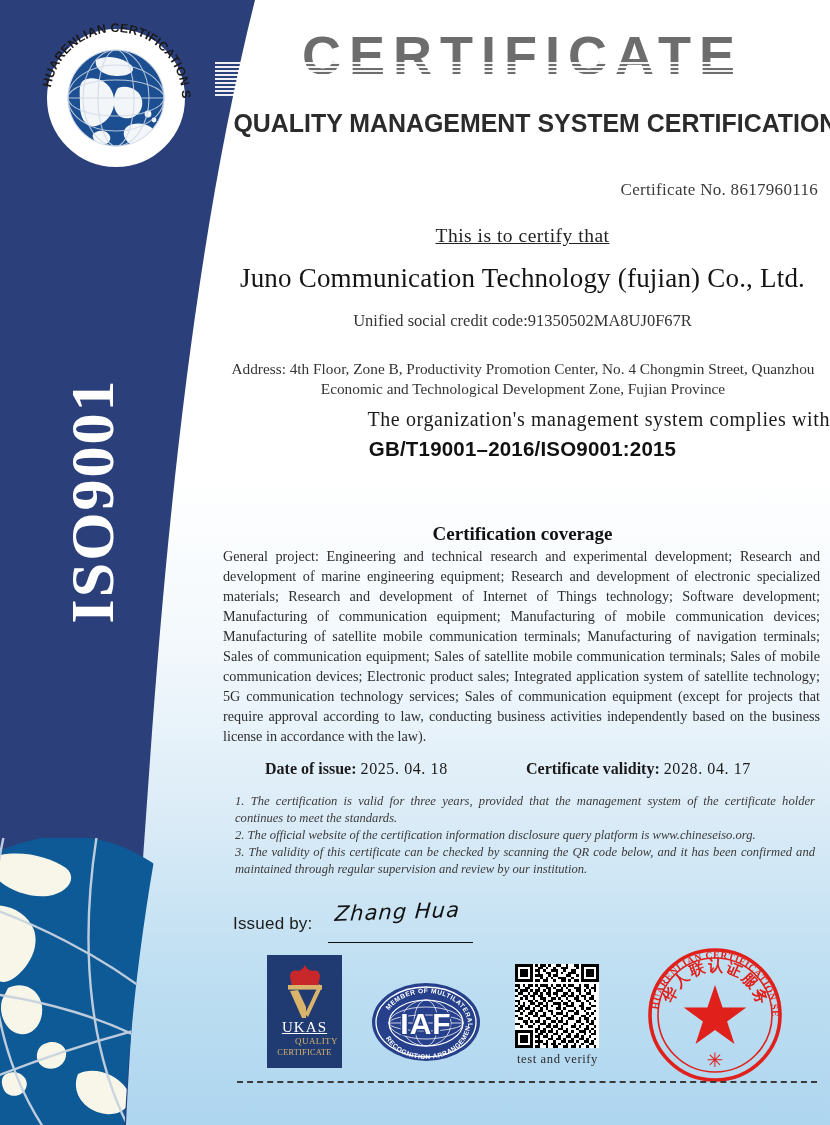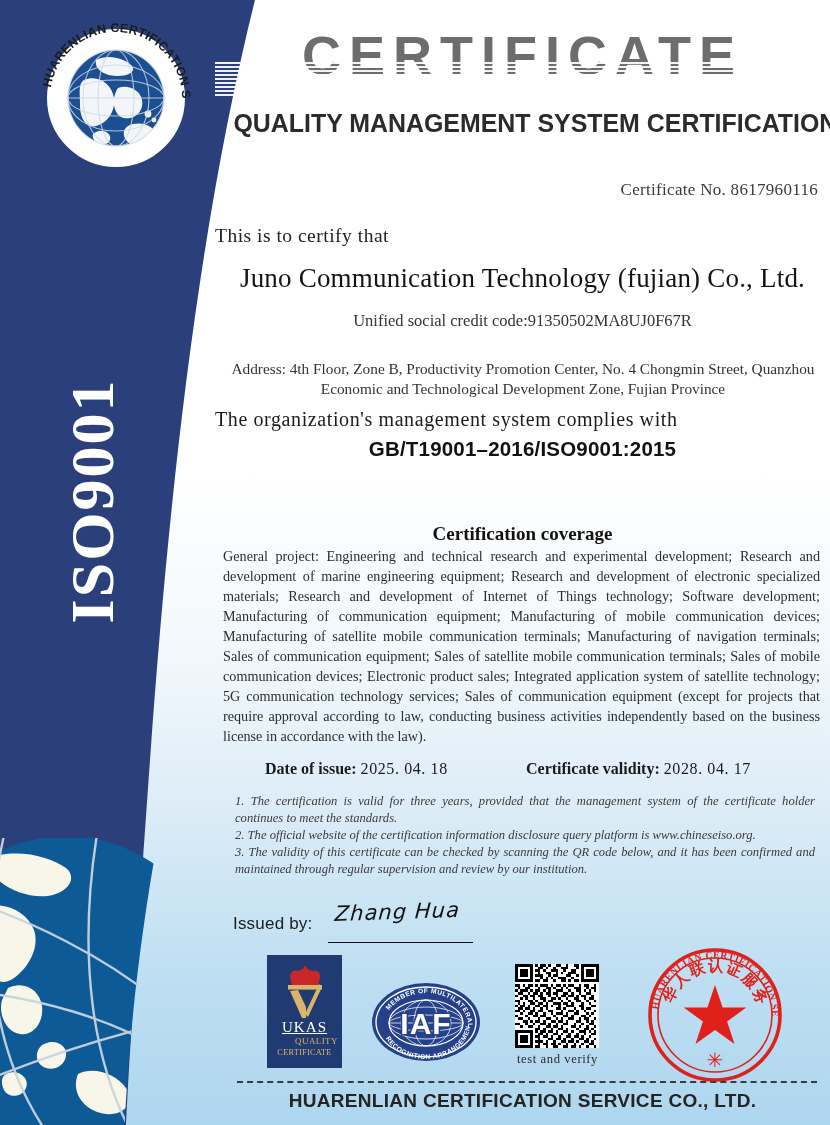--- a/index.html
+++ b/index.html
@@ -80,37 +80,37 @@
     transform:scaleX(0.94);
     transform-origin:center;
     white-space:nowrap;
   }
 
   .cert-no{
     position:absolute;right:12px;top:180px;
     font-size:17px;color:#3a3a3a;letter-spacing:.3px;
   }
   .certify-line{
-    position:absolute;left:0;top:225px;width:615px;text-align:left;
-    font-size:19.5px;color:#222;letter-spacing:.5px;
+    position:absolute;left:0;top:225px;width:615px;text-align:center;
+    font-size:19.5px;color:#222;letter-spacing:.5px;text-decoration:underline;
   }
   .org-name{
     position:absolute;left:0;top:263px;width:615px;text-align:center;
     font-size:27px;color:#141414;letter-spacing:.2px;white-space:nowrap;
   }
   .credit{
     position:absolute;left:0;top:311px;width:615px;text-align:center;
     font-size:16.5px;color:#333;
   }
   .address{
     position:absolute;left:8px;top:345px;width:600px;text-align:center;
     font-size:15.3px;color:#333;line-height:1.32;margin-top:14px;
   }
   .complies{
-    position:absolute;left:0;top:408px;width:615px;text-align:left;
+    position:absolute;left:0;top:408px;width:615px;text-align:right;
     font-size:20px;color:#1c1c1c;letter-spacing:.6px;
   }
   .standard{
     position:absolute;left:0;top:437px;width:615px;text-align:center;
     font-family:"Liberation Sans",sans-serif;
     font-size:20.5px;font-weight:700;color:#111;letter-spacing:.2px;
   }
 
   .coverage-title{
     position:absolute;left:0;top:523px;width:615px;text-align:center;
@@ -666,15 +666,14 @@
           <textPath href="#sealEn" startOffset="3%">HUARENLIAN CERTIFICATION SERVICE CO.,LTD.</textPath>
         </text>
         <text font-family="'DejaVu Sans',sans-serif" font-size="15" font-weight="700" fill="#e0201b" letter-spacing="2">
           <textPath href="#sealCn" startOffset="8%">华人联认证服务有限公司</textPath>
         </text>
         <text x="70" y="122" text-anchor="middle" font-family="'DejaVu Sans',sans-serif" font-size="20" fill="#e0201b">✳</text>
       </svg>
     </div>
 
     <div class="dash"></div>
-    <div class="footer-name">HUARENLIAN CERTIFICATION SERVICE CO., LTD.</div>
   </div>
 </div>
 
 </body></html>

